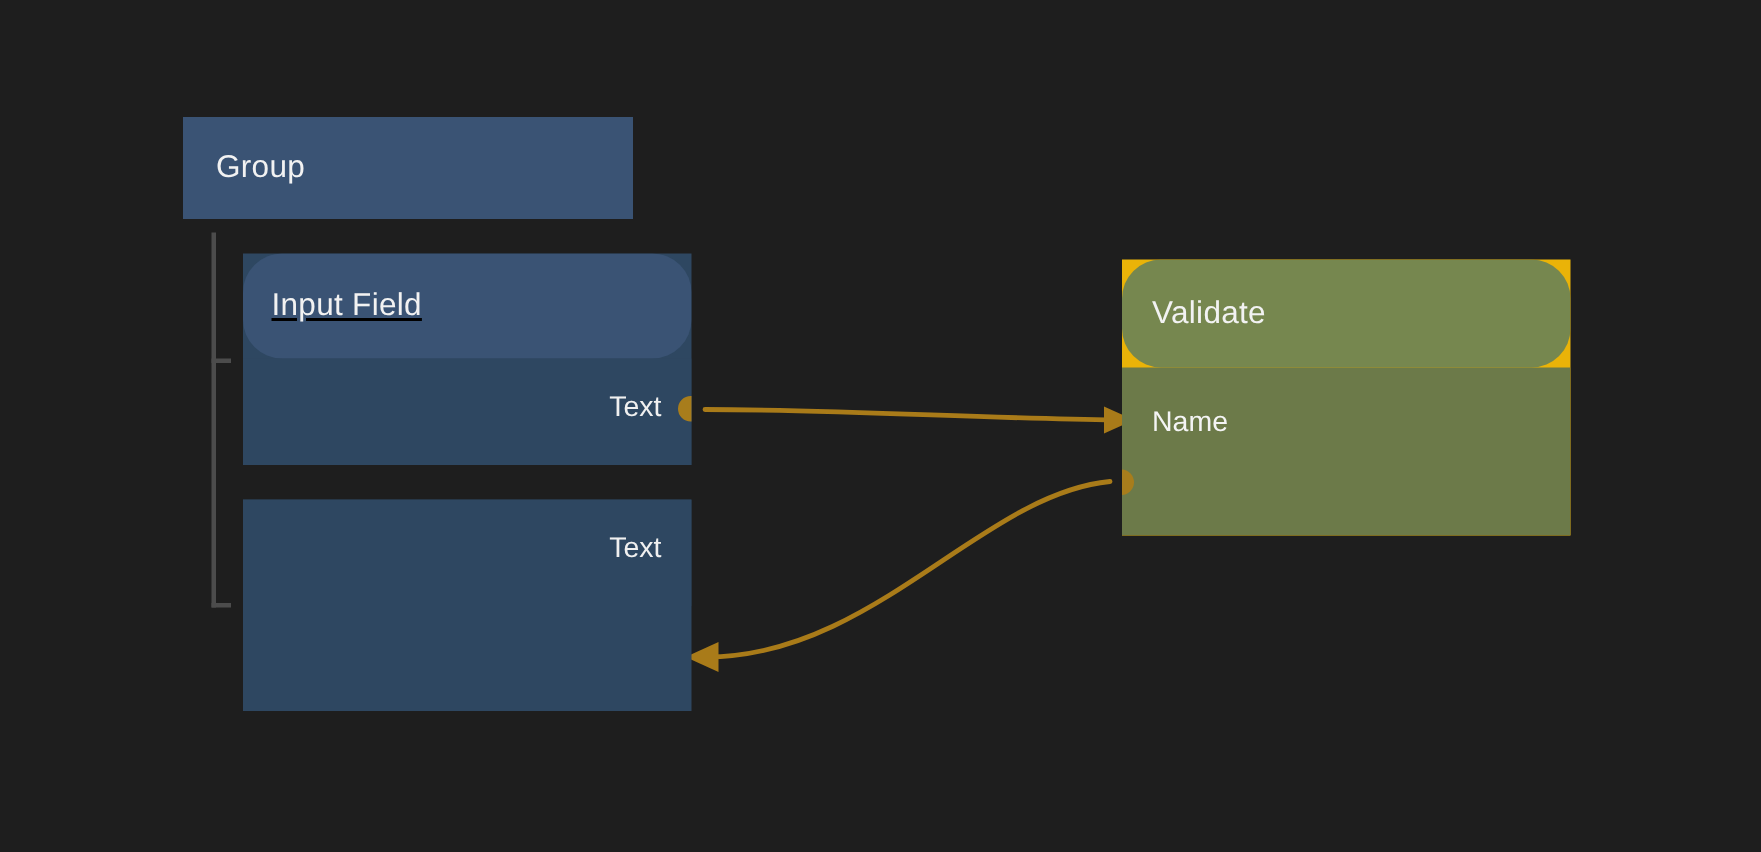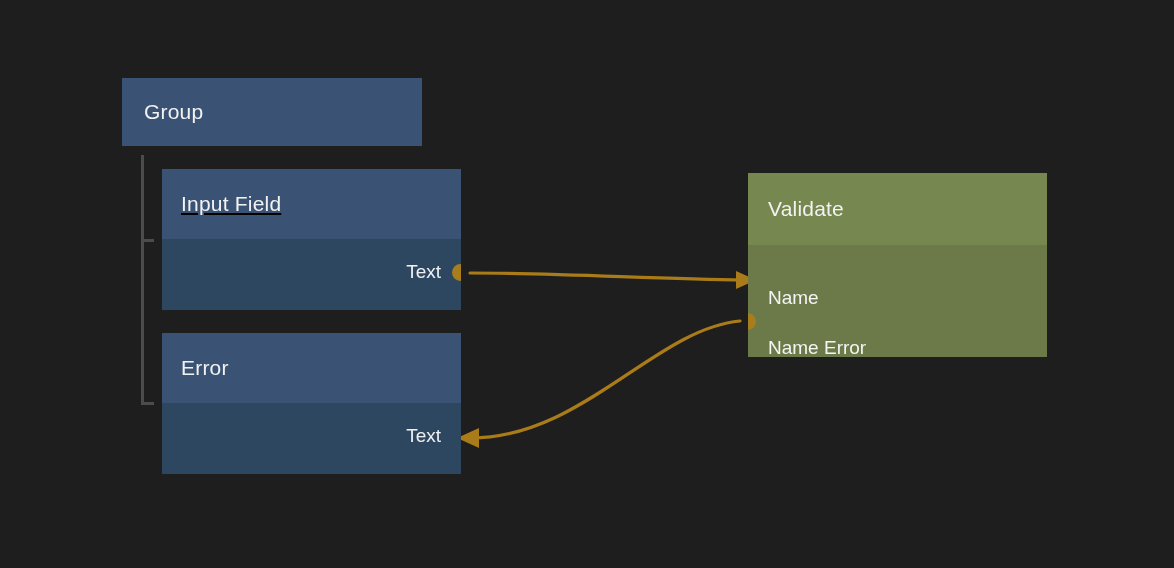--- a/index.html
+++ b/index.html
@@ -34,20 +34,21 @@
   .node {
     position: absolute;
     box-sizing: border-box;
     overflow: hidden;
   }
   .node-header {
     box-sizing: border-box;
     display: flex;
     align-items: center;
     width: 100%;
+    border-radius: 26px;
   }
   .node-title {
     color: #f2f2f2;
     font-size: 21px;
     font-weight: 400;
     letter-spacing: 0.2px;
     white-space: nowrap;
   }
   .node-body {
     box-sizing: border-box;
@@ -127,21 +128,20 @@
   .green-node .node-body {
     height: 112px;
     background: #6c7a49;
     padding-left: 20px;
     padding-top: 20px;
   }
   .port-row-in {
     display: flex;
     align-items: center;
     height: 34px;
-    margin-top: 16px;
   }
   .port-row-in .port-label {
     color: #f4f4f4;
     font-size: 19px;
   }
 
   
   .port-dot {
     position: absolute;
     width: 17px;
@@ -205,39 +205,33 @@
     <div class="node-body">
       <div class="port-row-out" style="top:22px;">
         <span class="port-label">Text</span>
       </div>
     </div>
 
     <div class="port-dot" style="left:290px; top:95px;"></div>
   </div>
 
   <div class="node blue-node" id="node-error">
-    <div class="node-header">
-      <span class="node-title">Error</span>
-    </div>
     <div class="node-body">
       <div class="port-row-out" style="top:22px;">
         <span class="port-label">Text</span>
       </div>
     </div>
   </div>
 
   <div class="node green-node" id="node-validate">
     <div class="node-header">
       <span class="node-title">Validate</span>
     </div>
     <div class="node-body">
       <div class="port-row-in">
         <span class="port-label">Name</span>
       </div>
-      <div class="port-row-in">
-        <span class="port-label">Name Error</span>
-      </div>
     </div>
 
     <div class="port-dot" style="left:-9px; top:140px;"></div>
   </div>
 
 </div>
 
 </body></html>

